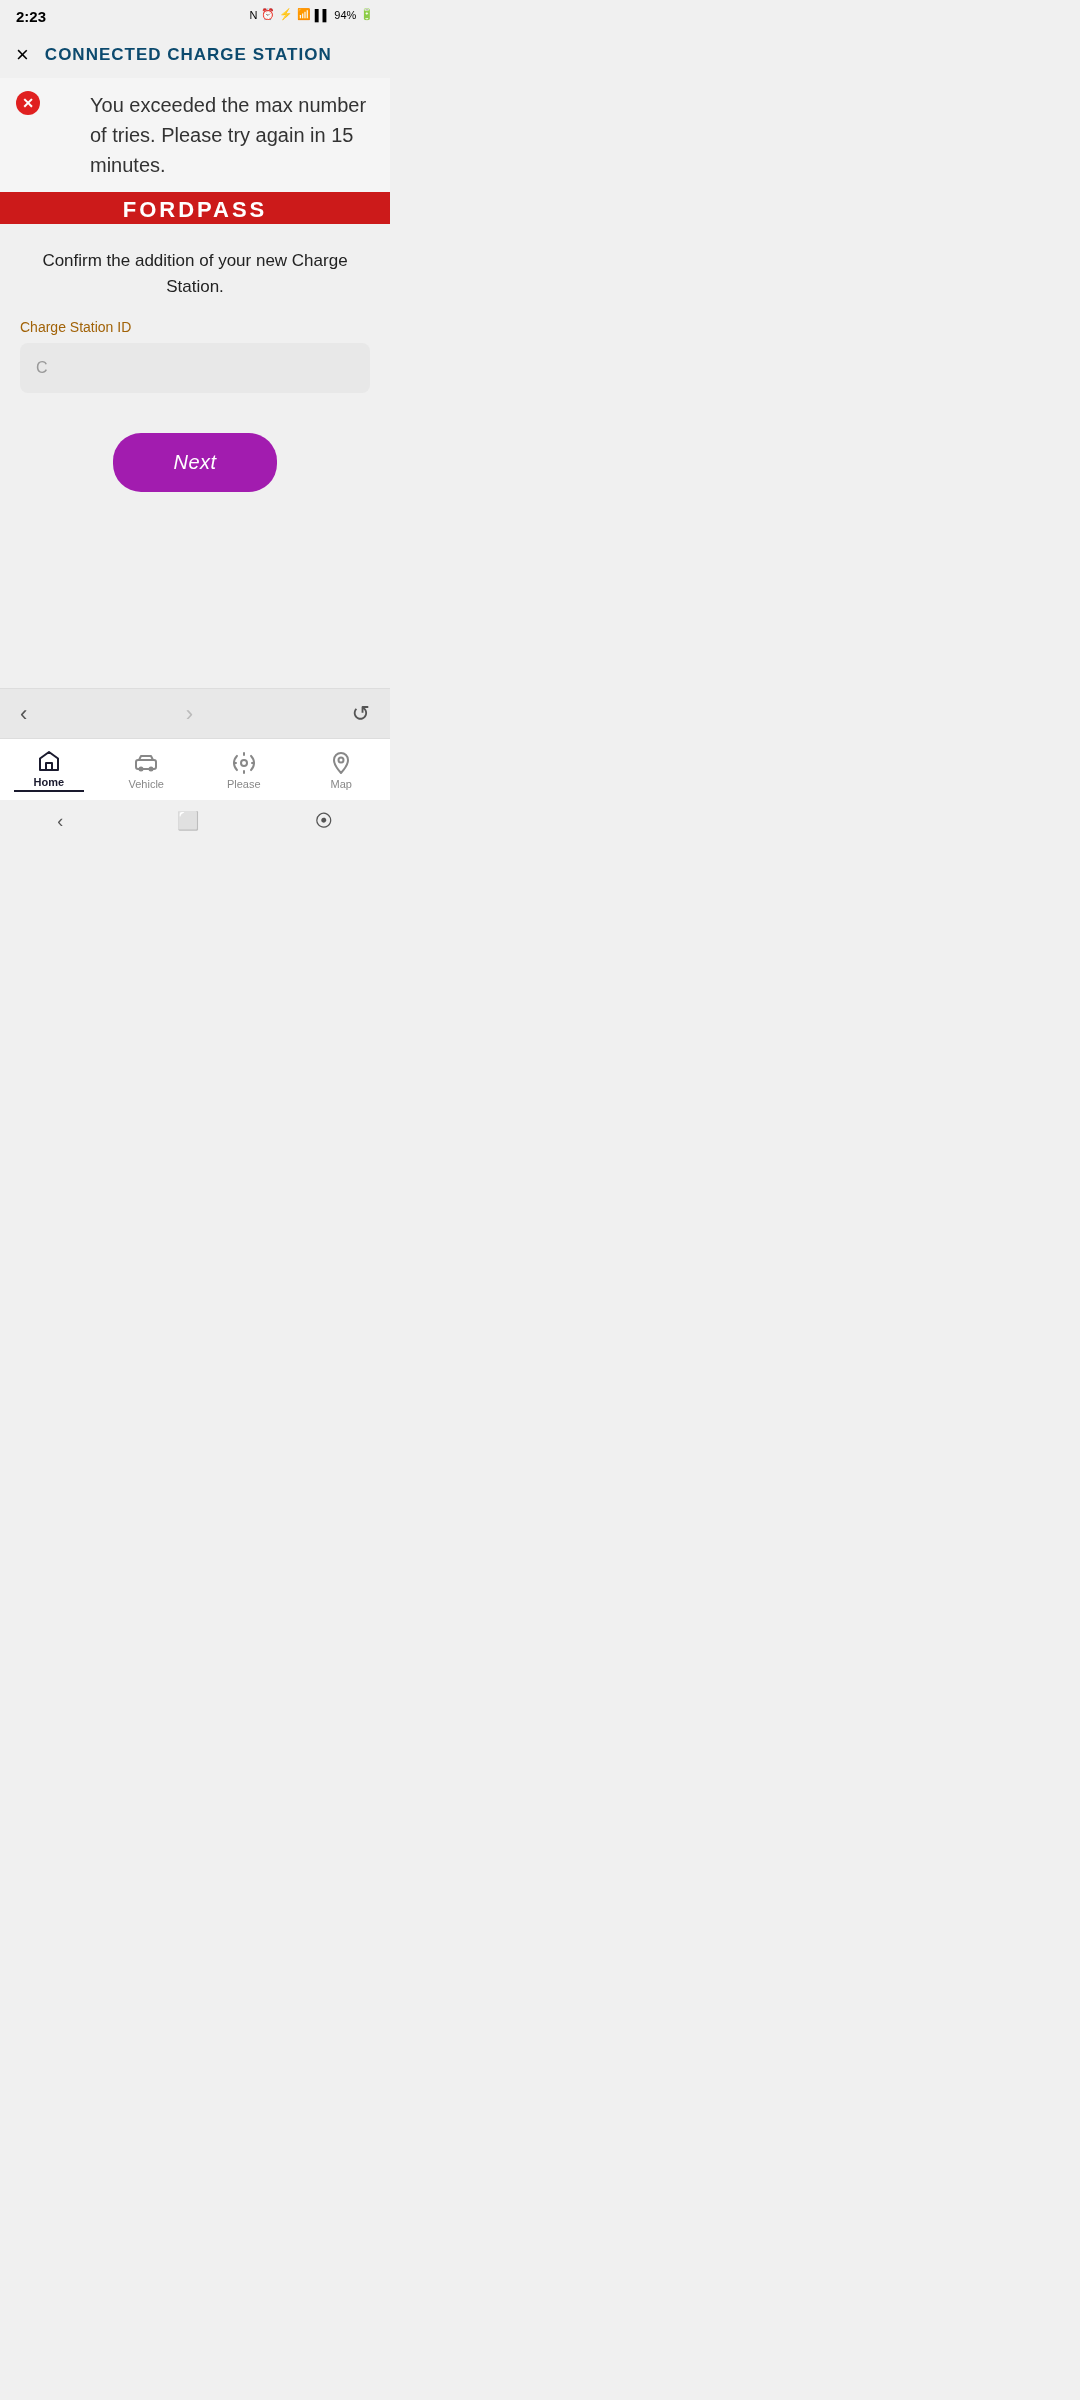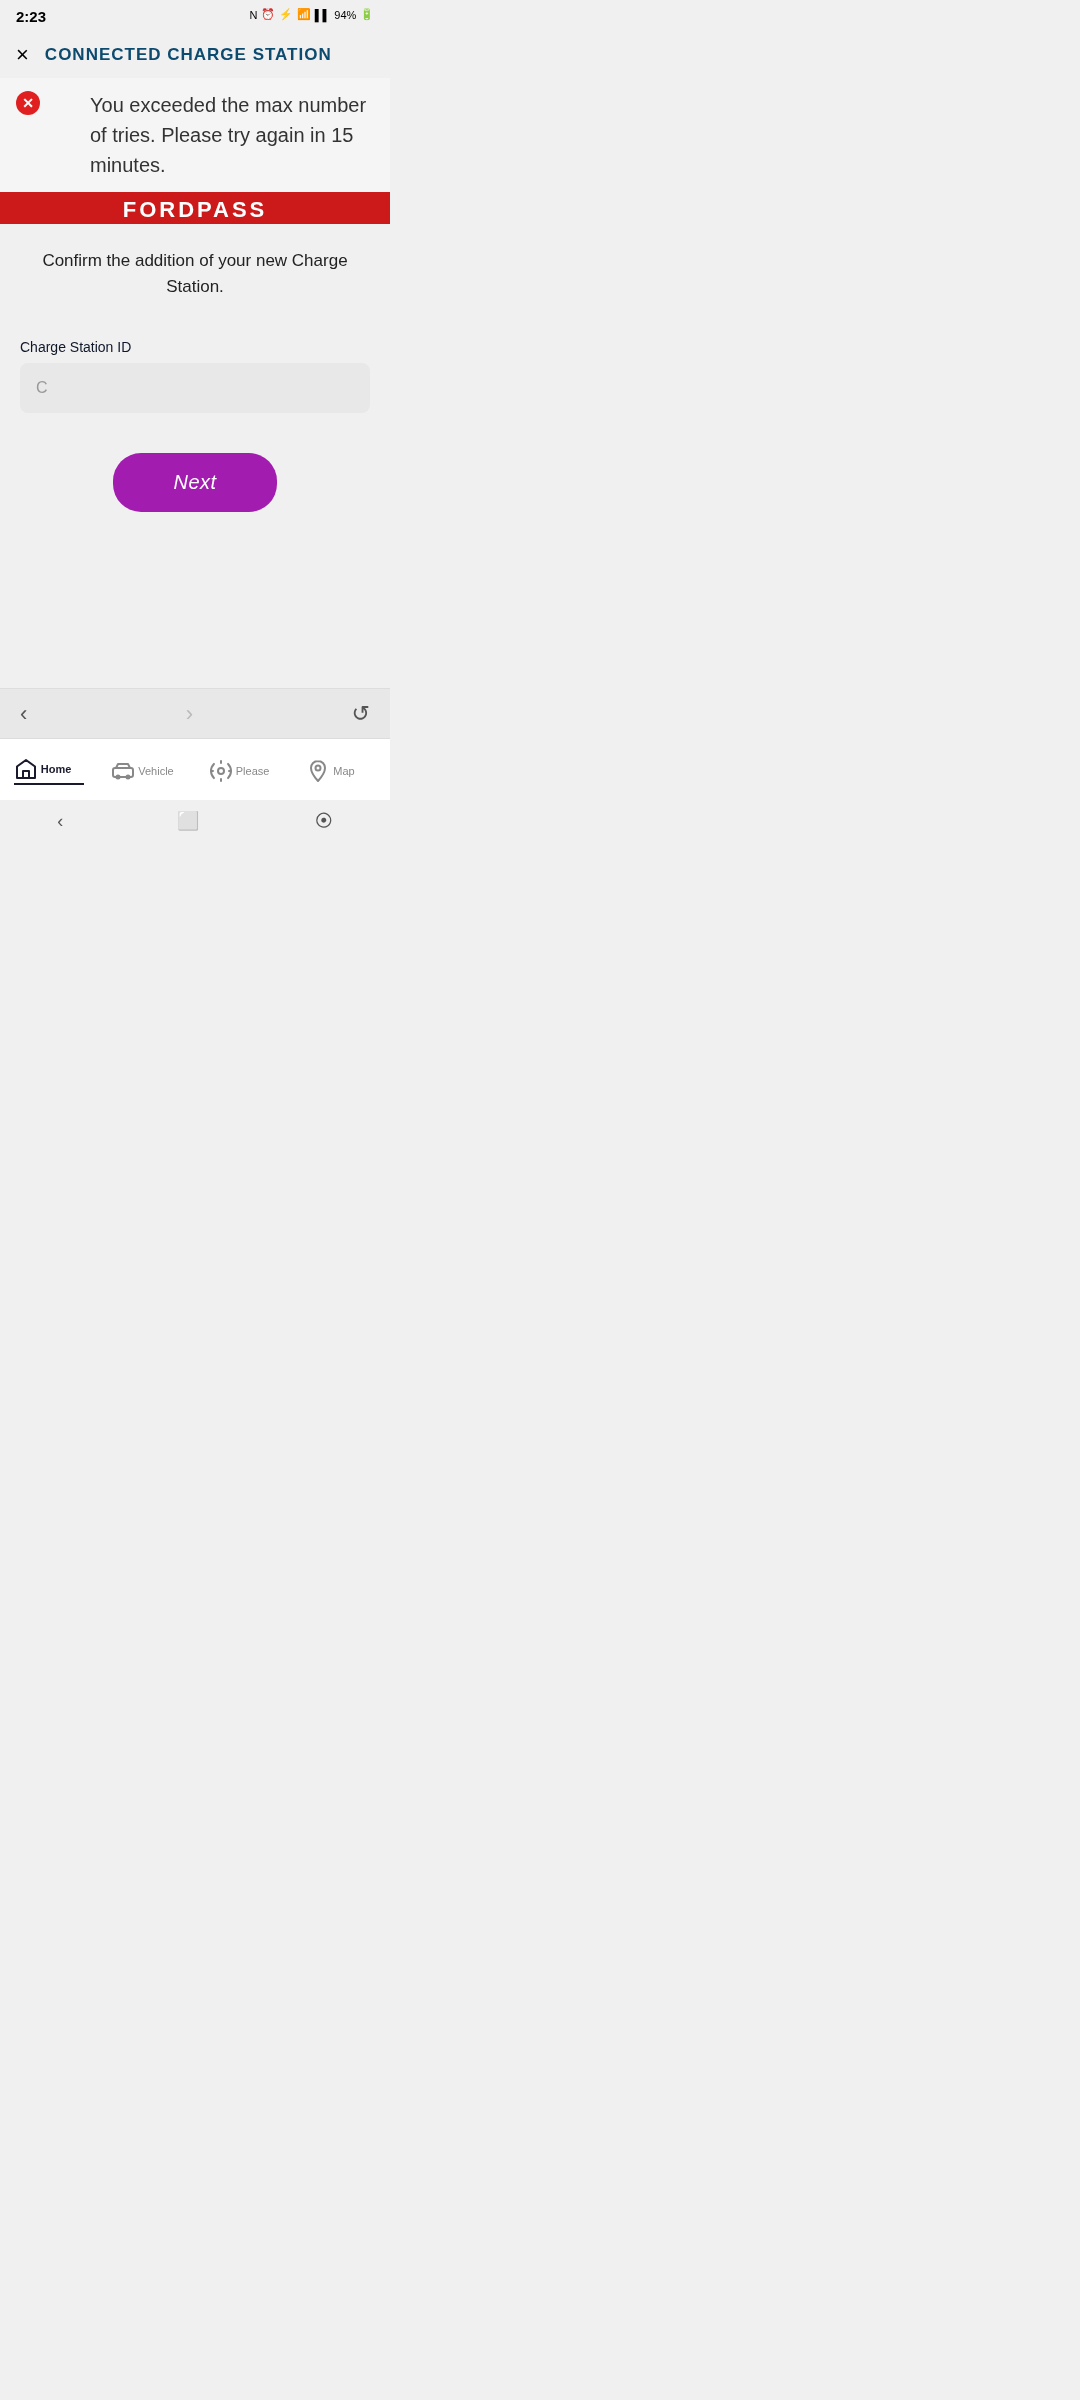--- a/index.html
+++ b/index.html
@@ -118,30 +118,30 @@
       flex: 1;
       padding: 24px 20px 12px;
       background: #f0f0f0;
       overflow-y: auto;
     }
     .confirm-text {
       text-align: center;
       font-size: 17px;
       color: #222;
       line-height: 1.5;
-      margin-bottom: 40px;
+      margin-bottom: 20px;
     }
 
     
     .field-group {
       margin-bottom: 24px;
     }
     .field-label {
       font-size: 14px;
-      color: #0f172a;
+      color: #a16207;
       margin-bottom: 8px;
       font-weight: 400;
     }
     .field-input {
       width: 100%;
       background: #e8e8e8;
       border: none;
       border-radius: 8px;
       padding: 14px 16px;
       font-size: 16px;
@@ -201,21 +201,21 @@
       display: flex;
       justify-content: space-around;
       align-items: center;
       background: #fff;
       border-top: 1px solid #ddd;
       padding: 8px 0 6px;
       height: 62px;
     }
     .tab-item {
       display: flex;
-      flex-direction: row;
+      flex-direction: column;
       align-items: center;
       gap: 3px;
       cursor: pointer;
       min-width: 70px;
     }
     .tab-label {
       font-size: 11px;
       color: #888;
     }
     .tab-label.active {

